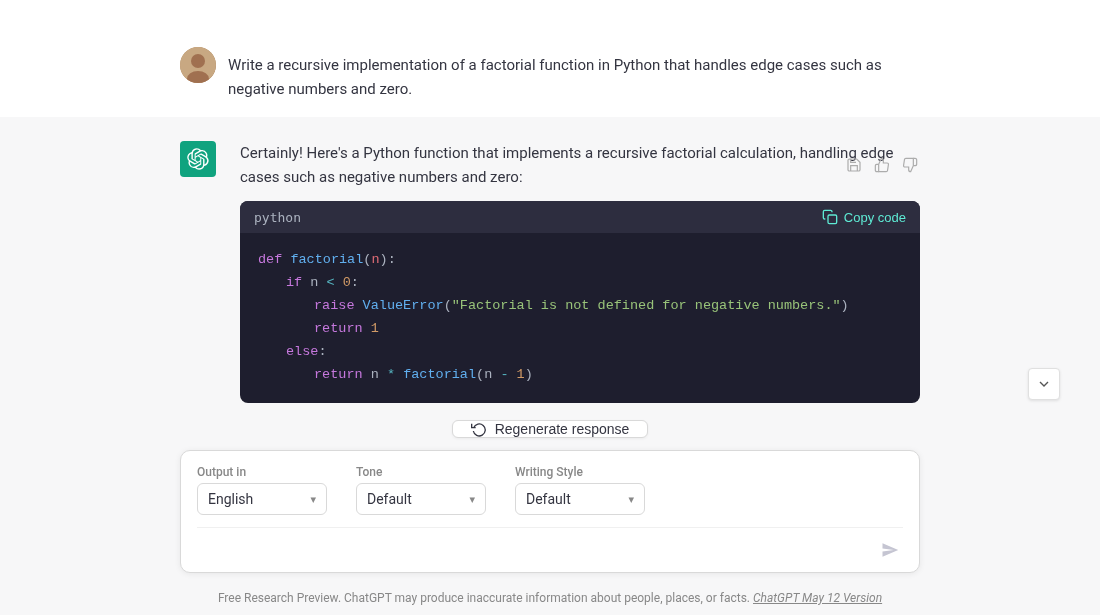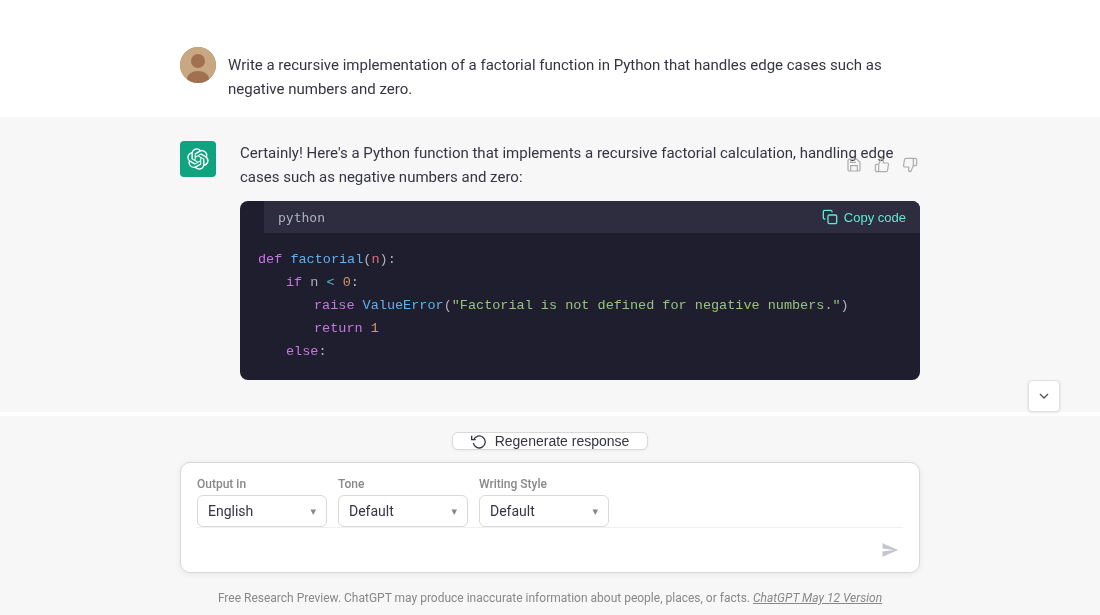--- a/index.html
+++ b/index.html
@@ -120,21 +120,20 @@
       overflow: hidden;
       margin-bottom: 8px;
     }
 
     .code-header {
       display: flex;
       justify-content: space-between;
       align-items: center;
       padding: 8px 14px;
       background: #2d2d3f;
-      margin-left: 24px;
     }
 
     .code-lang {
       font-size: 13px;
       color: #abb2bf;
       font-family: monospace;
     }
 
     .copy-btn {
       display: flex;
@@ -237,21 +236,22 @@
     .input-card {
       background: #fff;
       border: 1px solid #d9d9d9;
       border-radius: 10px;
       padding: 14px 16px 8px 16px;
       box-shadow: 0 1px 6px rgba(0,0,0,0.07);
     }
 
     .selects-row {
       display: flex;
-      gap: 11px;
+      gap: 29px;
+      margin-bottom: 12px;
     }
 
     .select-group {
       display: flex;
       flex-direction: column;
       gap: 4px;
     }
 
     .select-label {
       font-size: 12px;
@@ -369,20 +369,21 @@
                 </svg>
                 <span>Copy code</span>
               </button>
             </div>
             <div class="code-body">
               <div><span class="kw">def </span><span class="fn">factorial</span><span class="plain">(</span><span class="param">n</span><span class="plain">):</span></div>
               <div><span style="margin-left:28px"></span><span class="kw">if </span><span class="plain">n </span><span class="op">&lt;</span><span class="plain"> </span><span class="num">0</span><span class="plain">:</span></div>
               <div><span style="margin-left:56px"></span><span class="kw">raise </span><span class="fn">ValueError</span><span class="plain">(</span><span class="str">"Factorial is not defined for negative numbers."</span><span class="plain">)</span></div>
               <div><span style="margin-left:56px"></span><span class="kw">return </span><span class="num">1</span></div>
               <div><span style="margin-left:28px"></span><span class="kw">else</span><span class="plain">:</span></div>
+              <div><span style="margin-left:56px"></span><span class="kw">return </span><span class="plain">n </span><span class="op">*</span><span class="plain"> </span><span class="fn">factorial</span><span class="plain">(n </span><span class="op">-</span><span class="plain"> </span><span class="num">1</span><span class="plain">)</span></div>
             </div>
           </div>
         </div>
 
         <div class="ai-actions">
           <button class="action-btn">
             <svg width="16" height="16" viewBox="0 0 24 24" fill="none" stroke="currentColor" stroke-width="1.8">
               <path d="M19 21H5a2 2 0 0 1-2-2V5a2 2 0 0 1 2-2h11l5 5v11a2 2 0 0 1-2 2z"></path>
                 <polyline points="17 21 17 13 7 13 7 21"></polyline>
                 <polyline points="7 3 7 8 15 8"></polyline>

